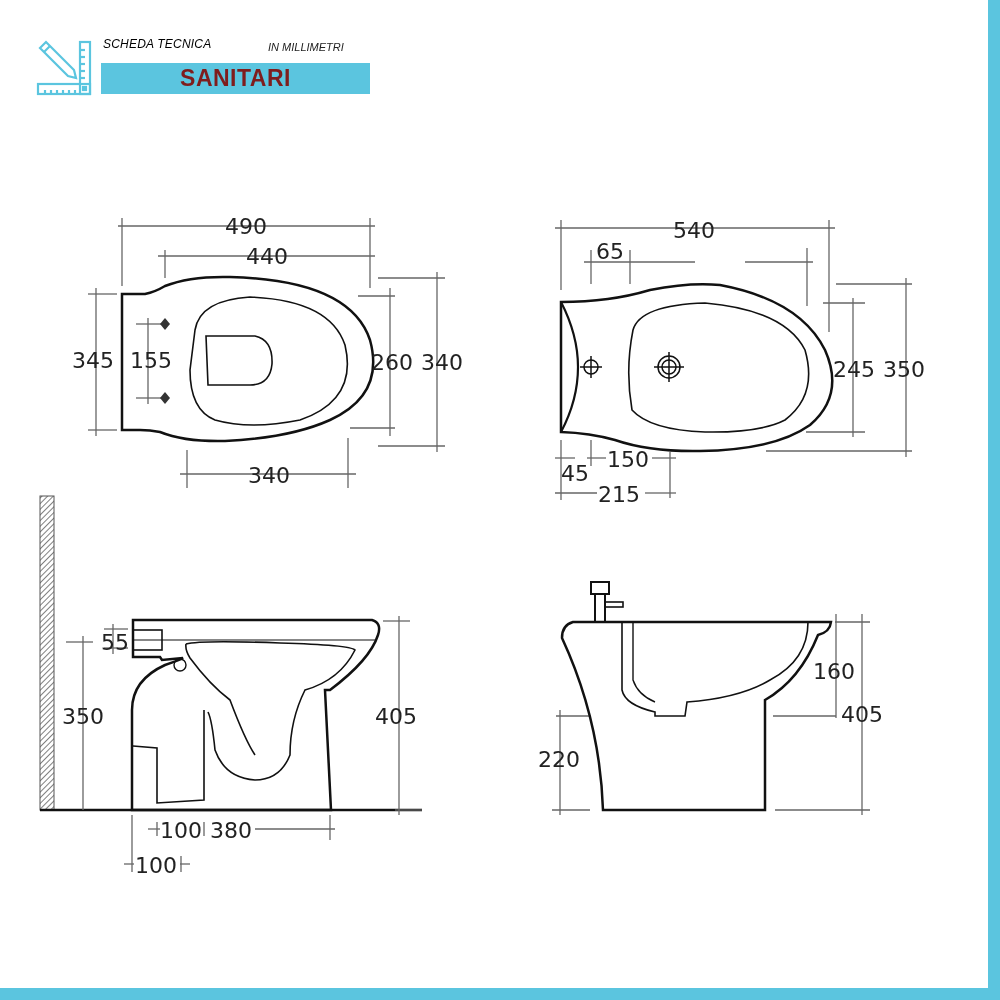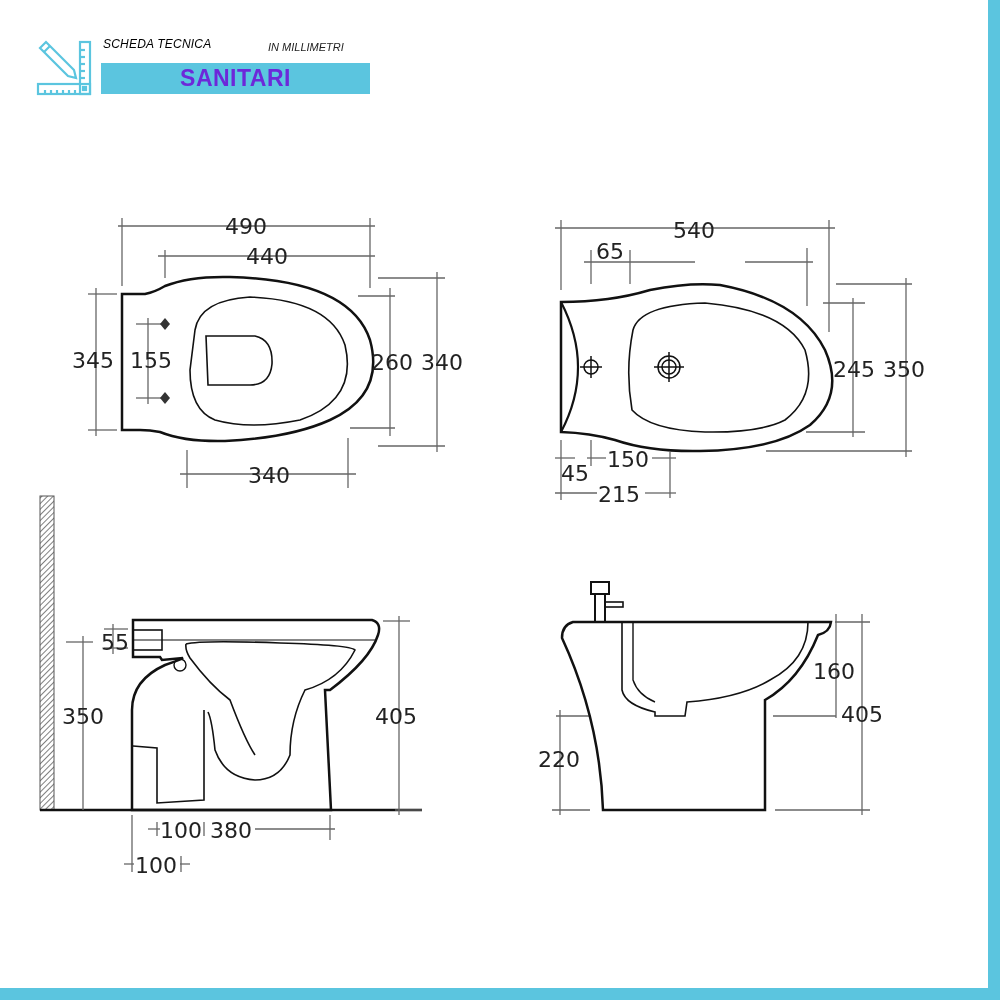--- a/index.html
+++ b/index.html
@@ -2,21 +2,21 @@
 <html><head>
 <meta charset="utf-8">
 <style>
   html,body{margin:0;padding:0;background:#fff;}
   body{width:1000px;height:1000px;position:relative;overflow:hidden;font-family:"Liberation Sans",sans-serif;}
   .border-right{position:absolute;left:988px;top:0;width:12px;height:1000px;background:#5bc5df;}
   .border-bottom{position:absolute;left:0;top:988px;width:1000px;height:12px;background:#5bc5df;}
   .header-icon{position:absolute;left:36px;top:40px;width:58px;height:56px;}
   .title-scheda{position:absolute;left:103px;top:37px;font-size:12px;font-style:italic;color:#000000;letter-spacing:0.2px;}
   .title-unit{position:absolute;left:268px;top:41px;font-size:11px;font-style:italic;color:#222;}
-  .banner{position:absolute;left:101px;top:63px;width:269px;height:31px;background:#5bc5df;color:#6d28d9;font-weight:bold;font-size:23px;text-align:center;line-height:31px;letter-spacing:0.5px;}
+  .banner{position:absolute;left:101px;top:63px;width:269px;height:31px;background:#5bc5df;color:#7f1d1d;font-weight:bold;font-size:23px;text-align:center;line-height:31px;letter-spacing:0.5px;}
   svg.drawing{position:absolute;left:0;top:0;}
   .dim{font-family:"DejaVu Sans",sans-serif;font-size:22px;fill:#222;}
 </style>
 </head>
 <body>
 
 <div class="border-right"></div>
 <div class="border-bottom"></div>
 
 <svg class="header-icon" viewBox="0 0 58 56">

